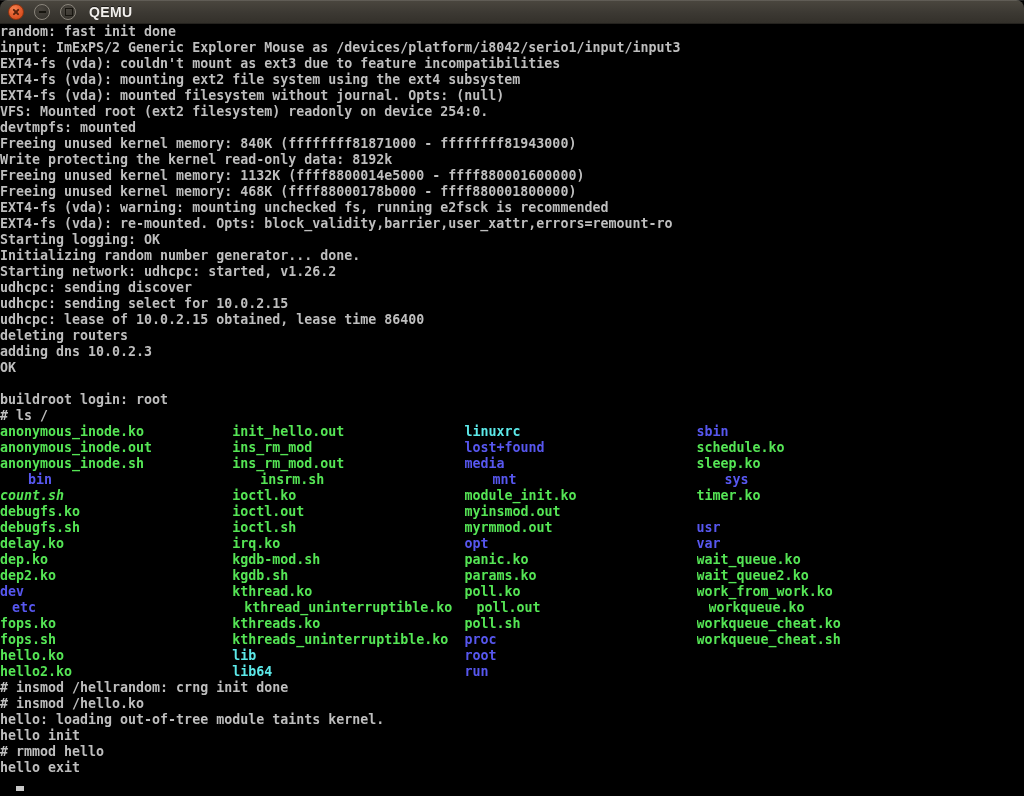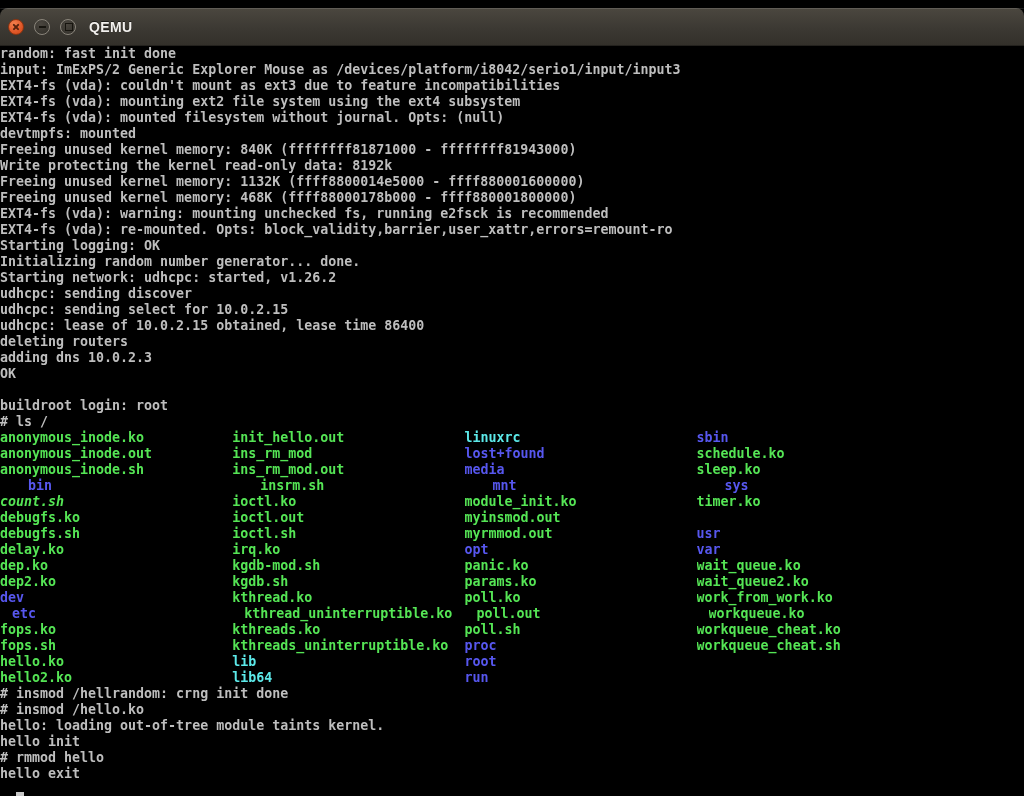--- a/index.html
+++ b/index.html
@@ -1,24 +1,24 @@
 <!DOCTYPE html>
 <html><head>
 <meta charset="utf-8">
 <style>
   html,body{margin:0;padding:0;background:#000;}
   body{width:1024px;height:796px;overflow:hidden;position:relative;}
 
   
   .titlebar{
-    position:relative;height:38px;box-sizing:border-box;
+    position:relative;height:24px;box-sizing:border-box;
     background:linear-gradient(#4b473f,#3c3933 55%,#33302a);
     border-bottom:1px solid #24221e;
     border-radius:8px 8px 0 0;
-    display:flex;align-items:center;margin-top:8px;
+    display:flex;align-items:center;
   }
   .titlebar::before{
     content:"";position:absolute;top:0;left:0;right:0;height:1px;
     background:rgba(255,255,255,.12);border-radius:8px 8px 0 0;
   }
   .wbtn{
     width:16px;height:16px;border-radius:50%;box-sizing:border-box;
     position:relative;padding:0;cursor:default;
   }
   .wbtn-close{
@@ -77,20 +77,21 @@
   <span class="win-title">QEMU</span>
 </div>
 
 <div class="terminal" style="color: rgb(190, 190, 190); background: rgb(0, 0, 0);">
   <div id="lines-top">
       <div class="term-line">random: fast init done</div>
       <div class="term-line">input: ImExPS/2 Generic Explorer Mouse as /devices/platform/i8042/serio1/input/input3</div>
       <div class="term-line">EXT4-fs (vda): couldn't mount as ext3 due to feature incompatibilities</div>
       <div class="term-line">EXT4-fs (vda): mounting ext2 file system using the ext4 subsystem</div>
       <div class="term-line">EXT4-fs (vda): mounted filesystem without journal. Opts: (null)</div>
+      <div class="term-line">VFS: Mounted root (ext2 filesystem) readonly on device 254:0.</div>
       <div class="term-line">devtmpfs: mounted</div>
       <div class="term-line">Freeing unused kernel memory: 840K (ffffffff81871000 - ffffffff81943000)</div>
       <div class="term-line">Write protecting the kernel read-only data: 8192k</div>
       <div class="term-line">Freeing unused kernel memory: 1132K (ffff8800014e5000 - ffff880001600000)</div>
       <div class="term-line">Freeing unused kernel memory: 468K (ffff88000178b000 - ffff880001800000)</div>
       <div class="term-line">EXT4-fs (vda): warning: mounting unchecked fs, running e2fsck is recommended</div>
       <div class="term-line">EXT4-fs (vda): re-mounted. Opts: block_validity,barrier,user_xattr,errors=remount-ro</div>
       <div class="term-line">Starting logging: OK</div>
       <div class="term-line">Initializing random number generator... done.</div>
       <div class="term-line">Starting network: udhcpc: started, v1.26.2</div>

